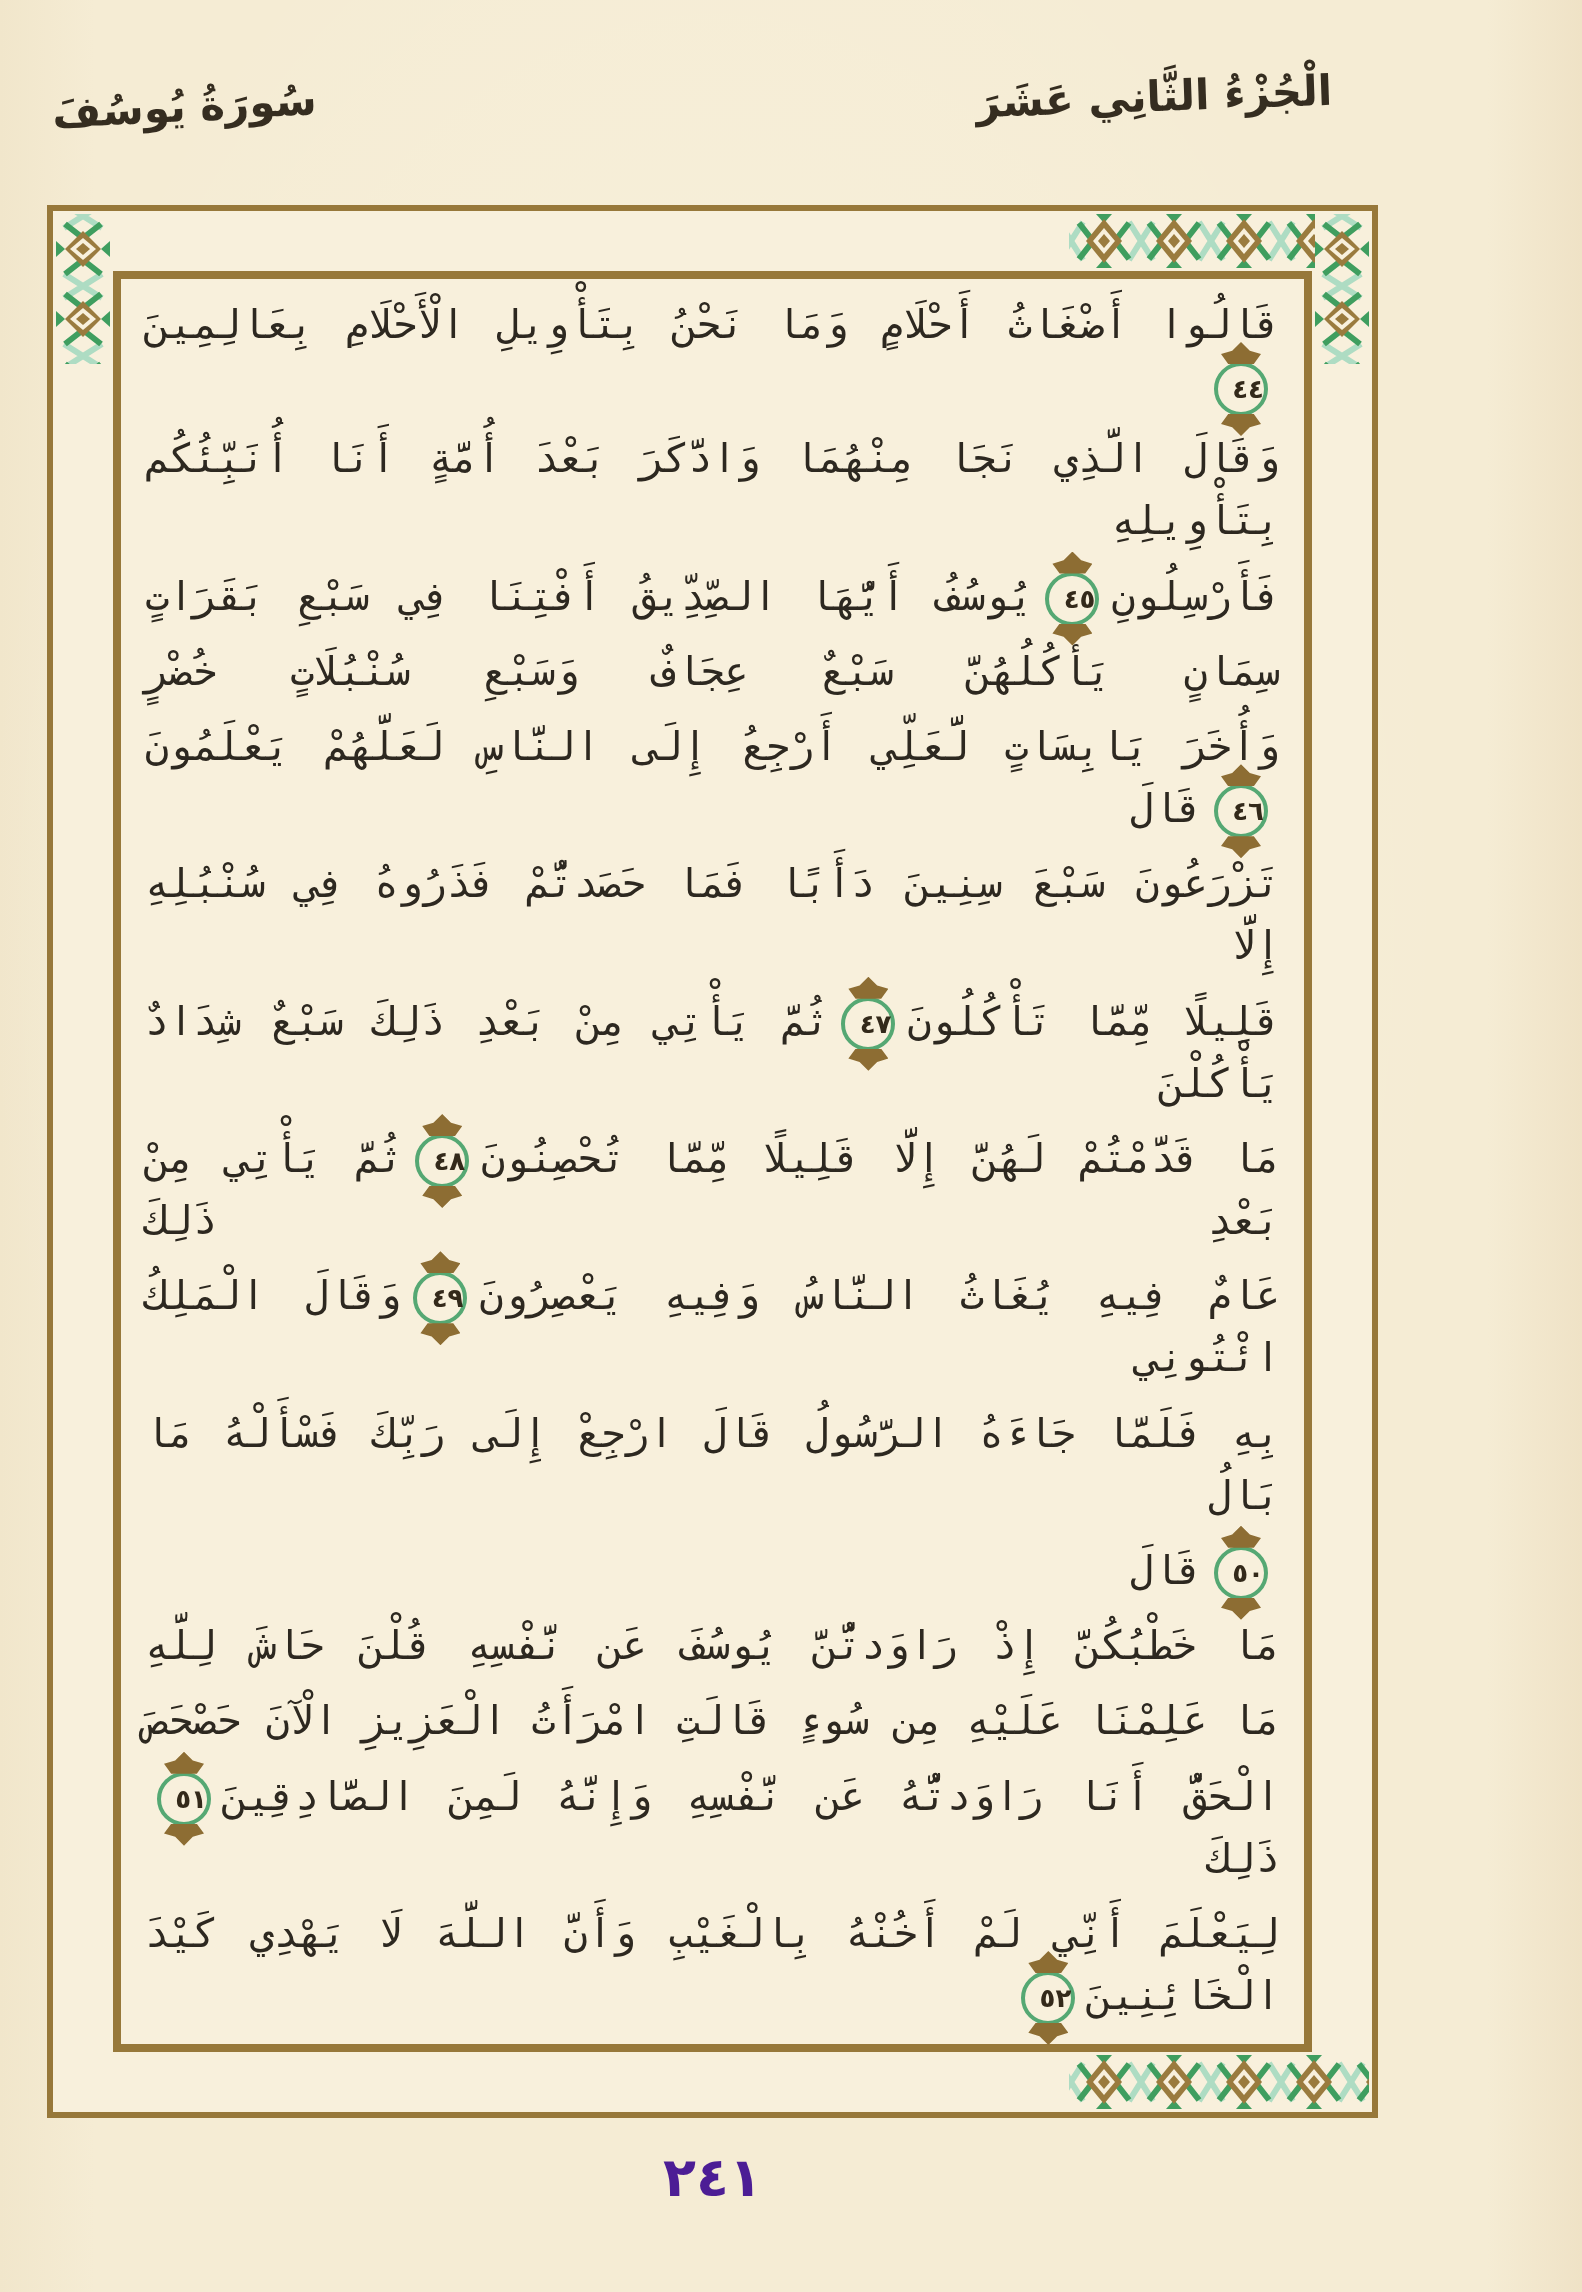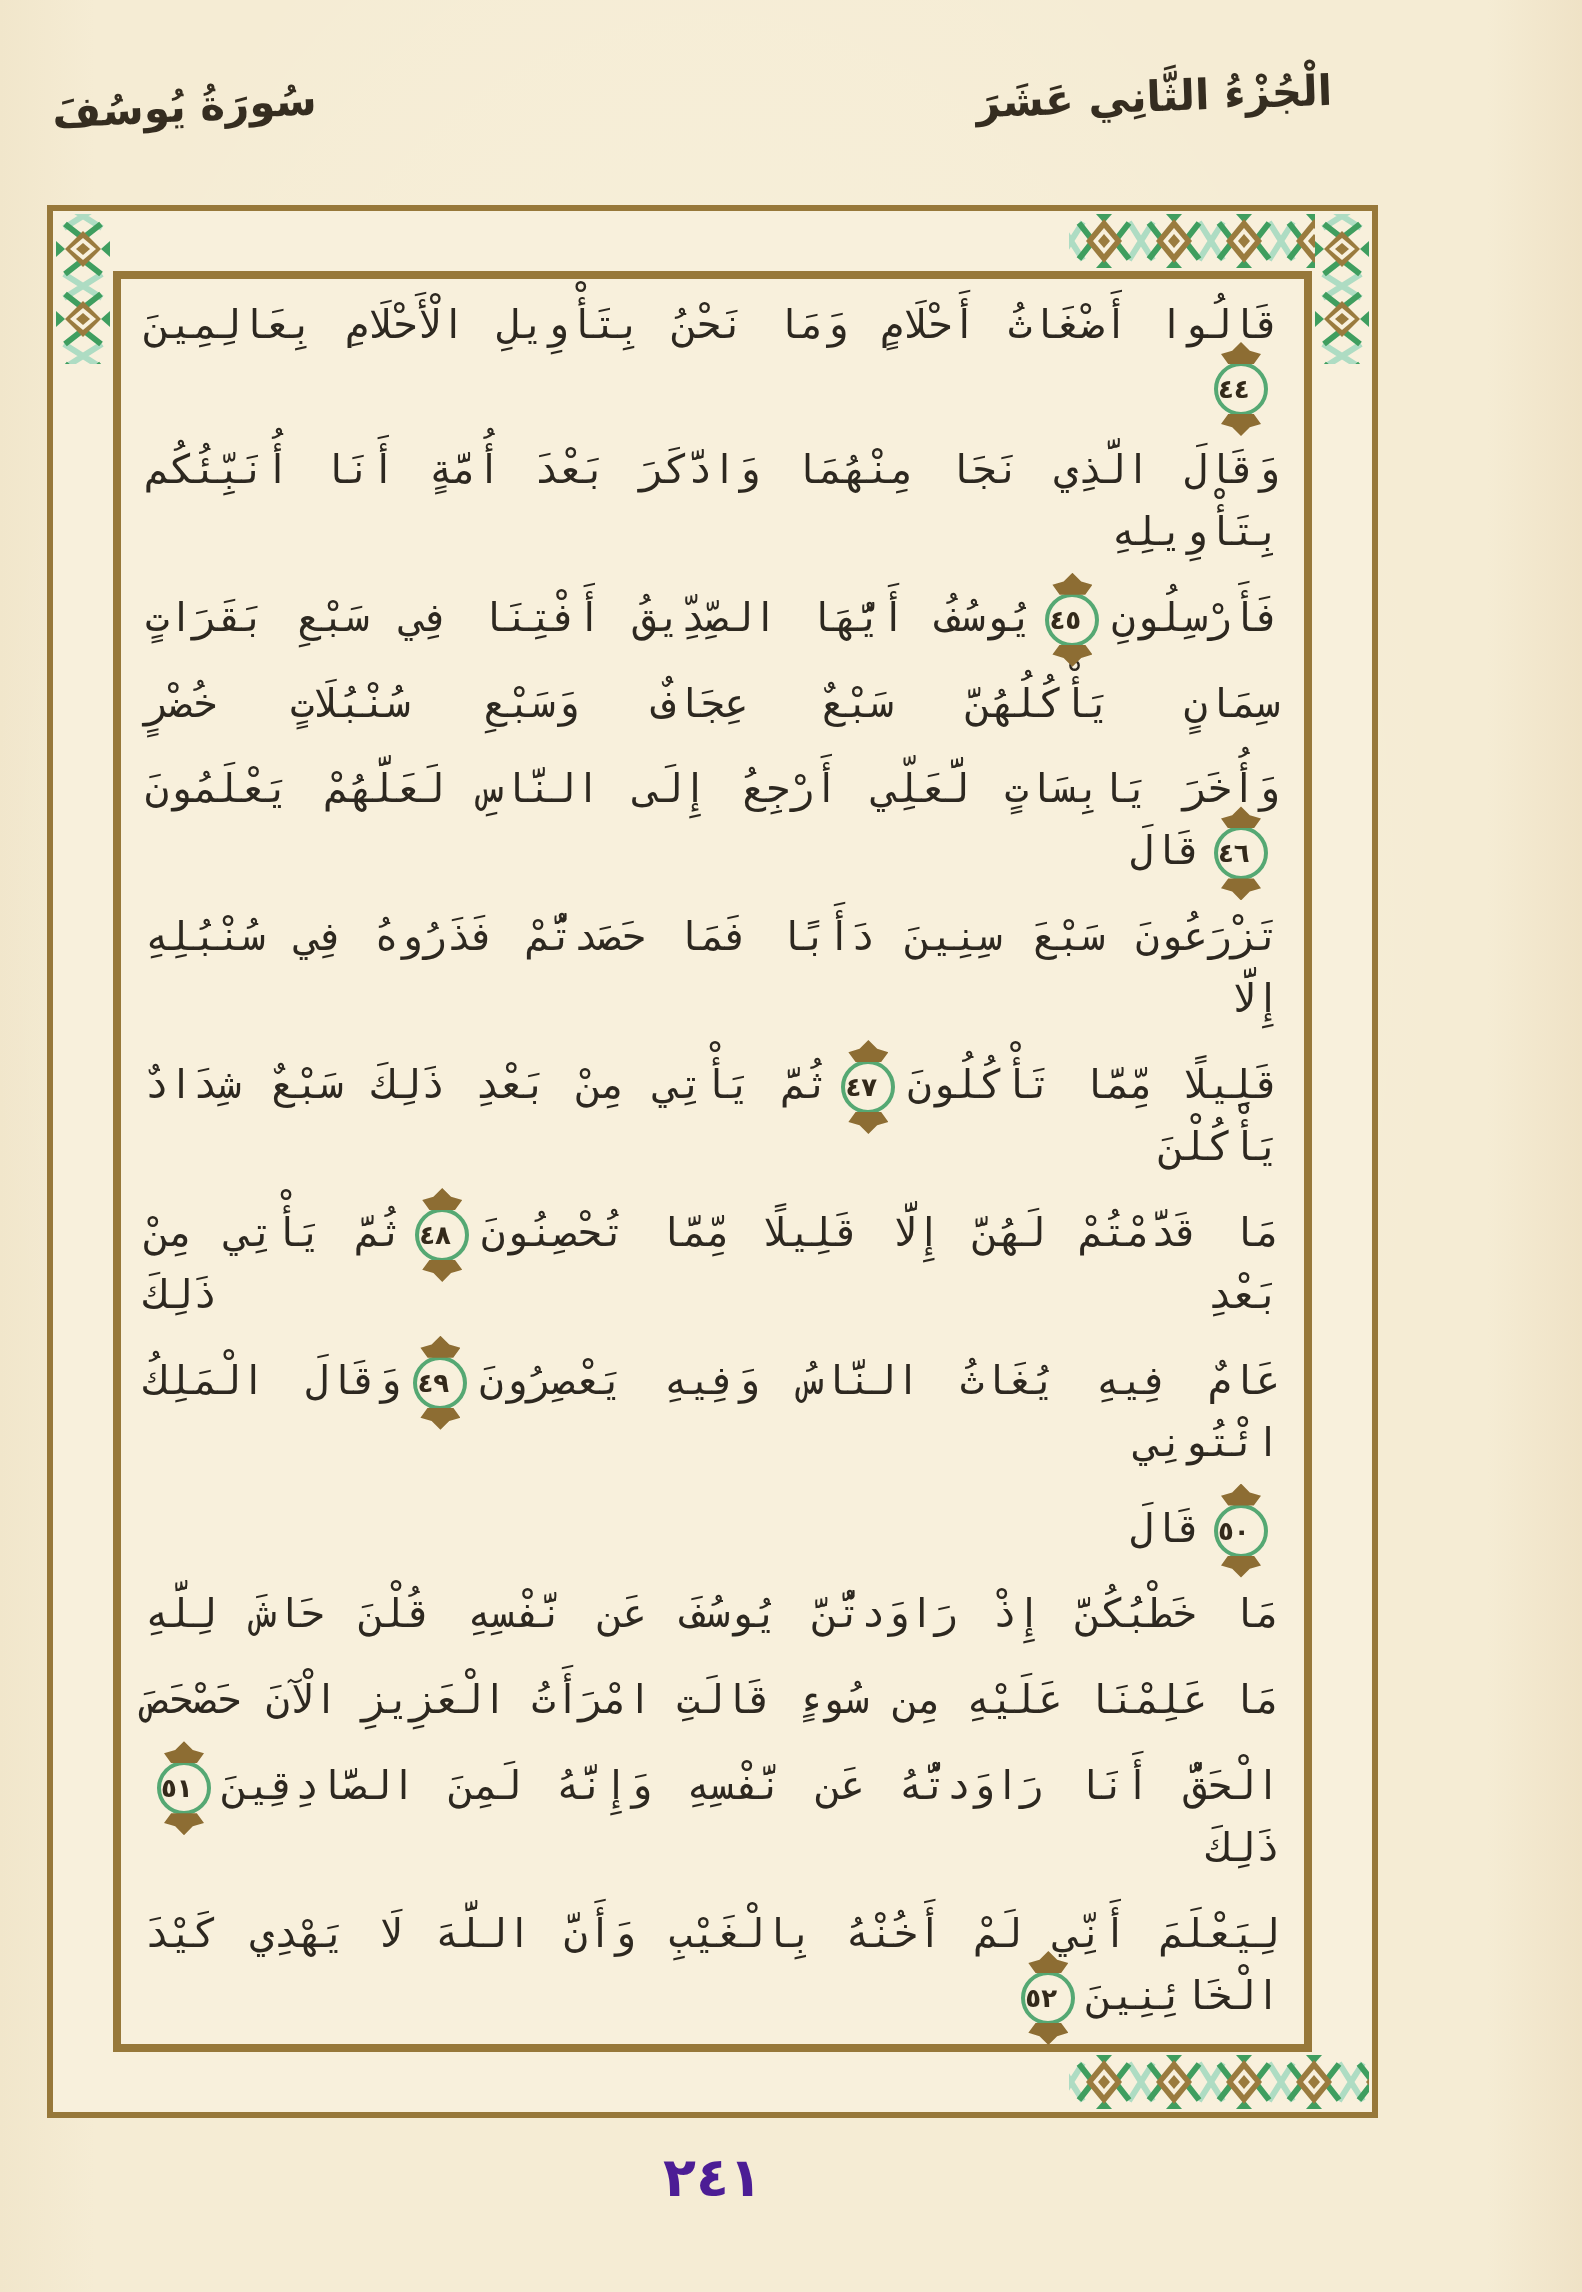--- a/index.html
+++ b/index.html
@@ -52,21 +52,21 @@
   .qline{
     width:100%;
     text-align:justify;text-align-last:justify;-moz-text-align-last:justify;
     font-size:40px;line-height:1.45;color:#2d2820;
     white-space:normal;
   }
   .qtext{letter-spacing:0;font-family:Liberation Mono, monospace;}
 
   
   .medallion{
-    display:inline-flex;align-items:center;justify-content:flex-end;
+    display:inline-flex;align-items:center;justify-content:flex-start;
     width:54px;height:54px;border:4px solid #55a873;border-radius:50%;
     position:relative;vertical-align:middle;margin:0 12px;
     background:#f8f0dc;box-sizing:border-box;
   }
   .medallion::before,.medallion::after{
     content:"";position:absolute;left:50%;transform:translateX(-50%);
     width:40px;height:22px;background:#8d6d33;
   }
   .medallion::before{
     top:-24px;
@@ -149,20 +149,21 @@
           <div class="qline"><span class="qtext">تَزْرَعُونَ سَبْعَ سِنِينَ دَأَبًا فَمَا حَصَدتُّمْ فَذَرُوهُ فِي سُنْبُلِهِ إِلَّا</span></div>
           <div class="qline"><span class="qtext">قَلِيلًا مِّمَّا تَأْكُلُونَ</span><span class="medallion">
               <span class="mnum">٤٧</span>
             </span><span class="qtext">ثُمَّ يَأْتِي مِنْ بَعْدِ ذَلِكَ سَبْعٌ شِدَادٌ يَأْكُلْنَ</span></div>
           <div class="qline"><span class="qtext">مَا قَدَّمْتُمْ لَهُنَّ إِلَّا قَلِيلًا مِّمَّا تُحْصِنُونَ</span><span class="medallion">
               <span class="mnum">٤٨</span>
             </span><span class="qtext">ثُمَّ يَأْتِي مِنْ بَعْدِ ذَلِكَ</span></div>
           <div class="qline"><span class="qtext">عَامٌ فِيهِ يُغَاثُ النَّاسُ وَفِيهِ يَعْصِرُونَ</span><span class="medallion">
               <span class="mnum">٤٩</span>
             </span><span class="qtext">وَقَالَ الْمَلِكُ ائْتُونِي</span></div>
+          <div class="qline"><span class="qtext">بِهِ فَلَمَّا جَاءَهُ الرَّسُولُ قَالَ ارْجِعْ إِلَى رَبِّكَ فَسْأَلْهُ مَا بَالُ</span></div>
           <div class="qline"><span class="medallion">
               <span class="mnum">٥٠</span>
             </span><span class="qtext">قَالَ</span></div>
           <div class="qline"><span class="qtext">مَا خَطْبُكُنَّ إِذْ رَاوَدتُّنَّ يُوسُفَ عَن نَّفْسِهِ قُلْنَ حَاشَ لِلَّهِ</span></div>
           <div class="qline"><span class="qtext">مَا عَلِمْنَا عَلَيْهِ مِن سُوءٍ قَالَتِ امْرَأَتُ الْعَزِيزِ الْآنَ حَصْحَصَ</span></div>
           <div class="qline"><span class="qtext">الْحَقُّ أَنَا رَاوَدتُّهُ عَن نَّفْسِهِ وَإِنَّهُ لَمِنَ الصَّادِقِينَ</span><span class="medallion">
               <span class="mnum">٥١</span>
             </span><span class="qtext">ذَلِكَ</span></div>
           <div class="qline"><span class="qtext">لِيَعْلَمَ أَنِّي لَمْ أَخُنْهُ بِالْغَيْبِ وَأَنَّ اللَّهَ لَا يَهْدِي كَيْدَ الْخَائِنِينَ</span><span class="medallion">
               <span class="mnum">٥٢</span>

